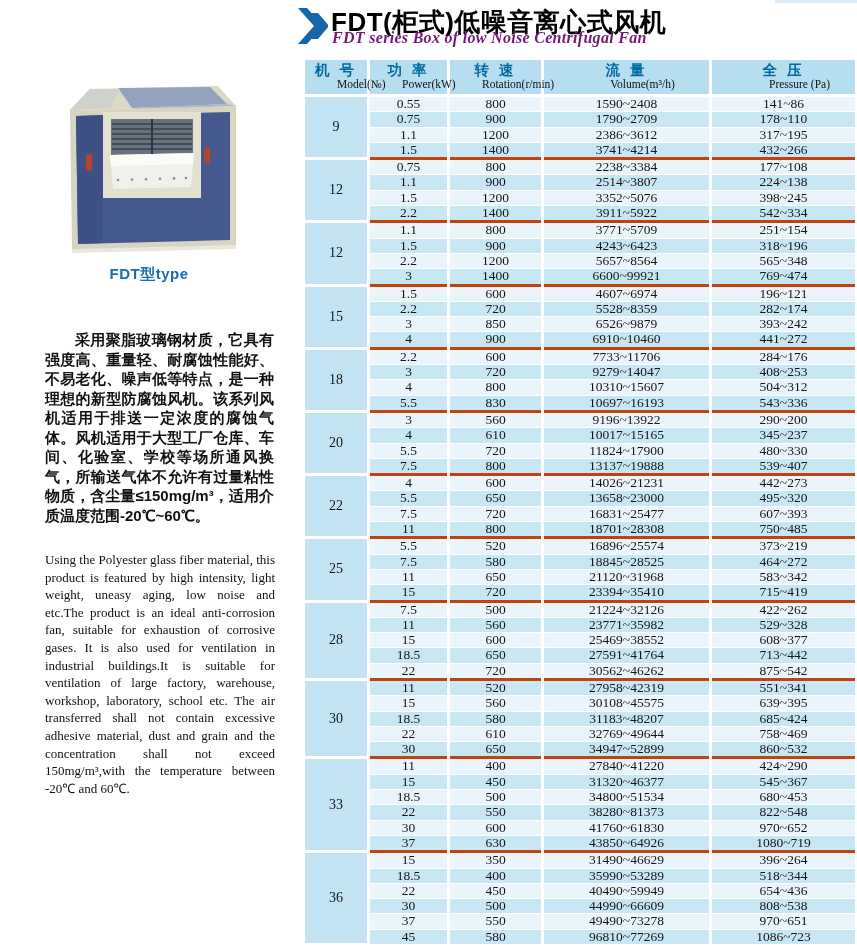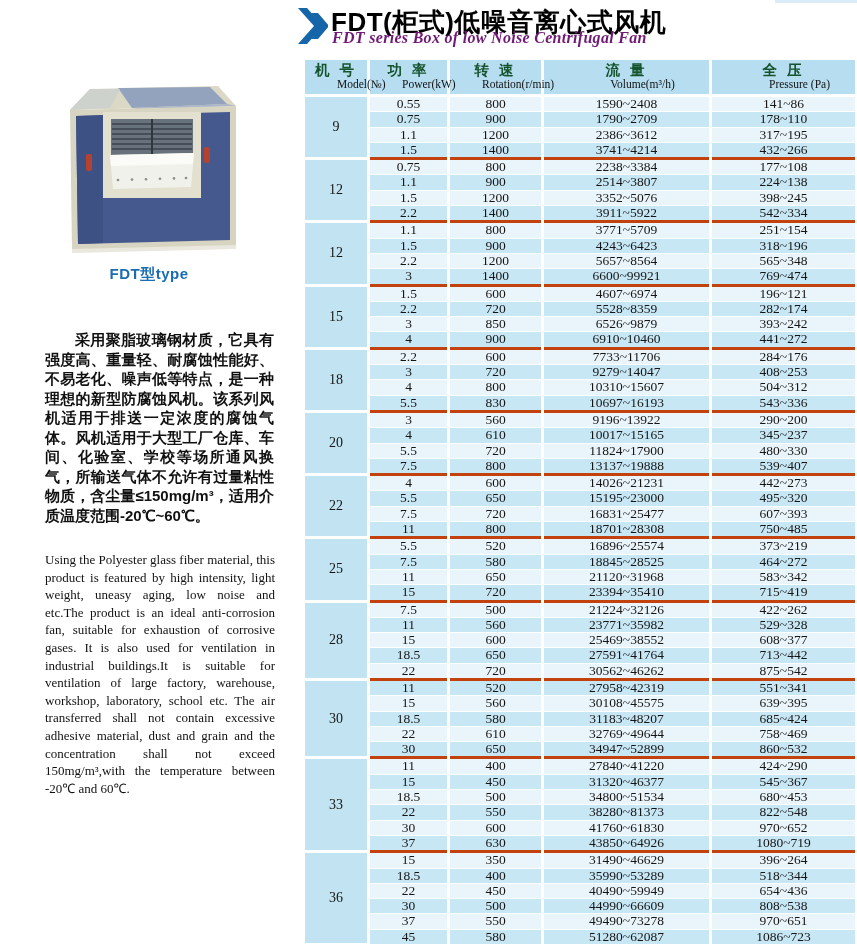--- a/index.html
+++ b/index.html
@@ -60,21 +60,21 @@
     width: 553px;
     font-family: "Liberation Serif", serif;
   }
   .spec-table th {
     background: var(--header-bg, #b7def0);
     border: 3px solid #fff;
     padding: 2px 0 3px 0;
     vertical-align: middle;
   }
   .th-cn {
-    font-size: 14.5px; font-weight: bold; color: #14532d;
+    font-size: 14.5px; font-weight: bold; color: #0369a1;
     letter-spacing: 3px; line-height: 16px;
     font-family: "Liberation Sans", sans-serif;
   }
   .th-en {
     font-size: 11.5px; font-weight: normal; color: #111;
     line-height: 13px; font-family: "Liberation Serif", serif; margin-left: 32px;
   }
   .spec-table td {
     border-left: 3px solid #fff; border-right: 3px solid #fff;
     border-top: 1.5px solid #fff; border-bottom: 1.5px solid #fff;
@@ -338,21 +338,21 @@
       <tr class="pale group-start">
         <td rowspan="4" class="model">22</td>
         <td class="data">4</td>
         <td class="data">600</td>
         <td class="data">14026~21231</td>
         <td class="data">442~273</td>
       </tr>
       <tr class="blue">
         <td class="data">5.5</td>
         <td class="data">650</td>
-        <td class="data">15195~23000</td>
+        <td class="data">13658~23000</td>
         <td class="data">495~320</td>
       </tr>
       <tr class="pale">
         <td class="data">7.5</td>
         <td class="data">720</td>
         <td class="data">16831~25477</td>
         <td class="data">607~393</td>
       </tr>
       <tr class="blue">
         <td class="data">11</td>
@@ -511,17 +511,17 @@
       </tr>
       <tr class="pale">
         <td class="data">37</td>
         <td class="data">550</td>
         <td class="data">49490~73278</td>
         <td class="data">970~651</td>
       </tr>
       <tr class="blue">
         <td class="data">45</td>
         <td class="data">580</td>
-        <td class="data">51280~62087</td>
+        <td class="data">96810~77269</td>
         <td class="data">1086~723</td>
       </tr>
     </tbody>
 </table>
 
 </body></html>

